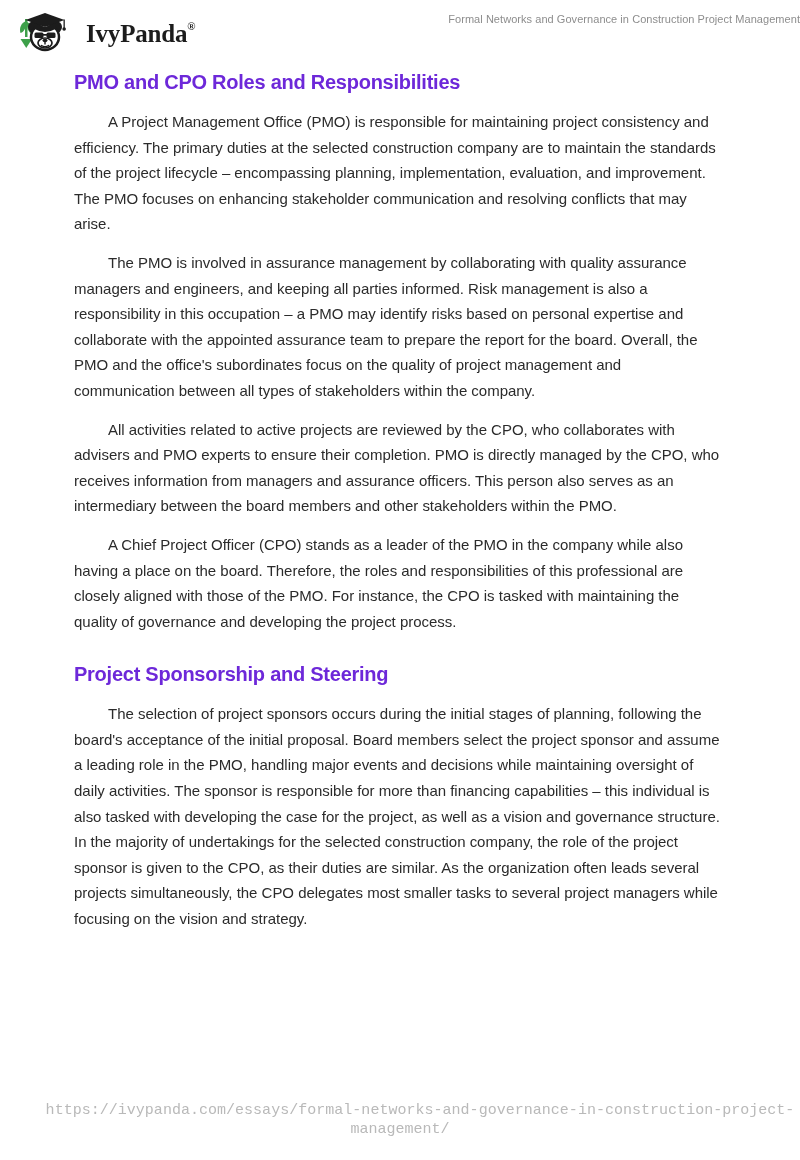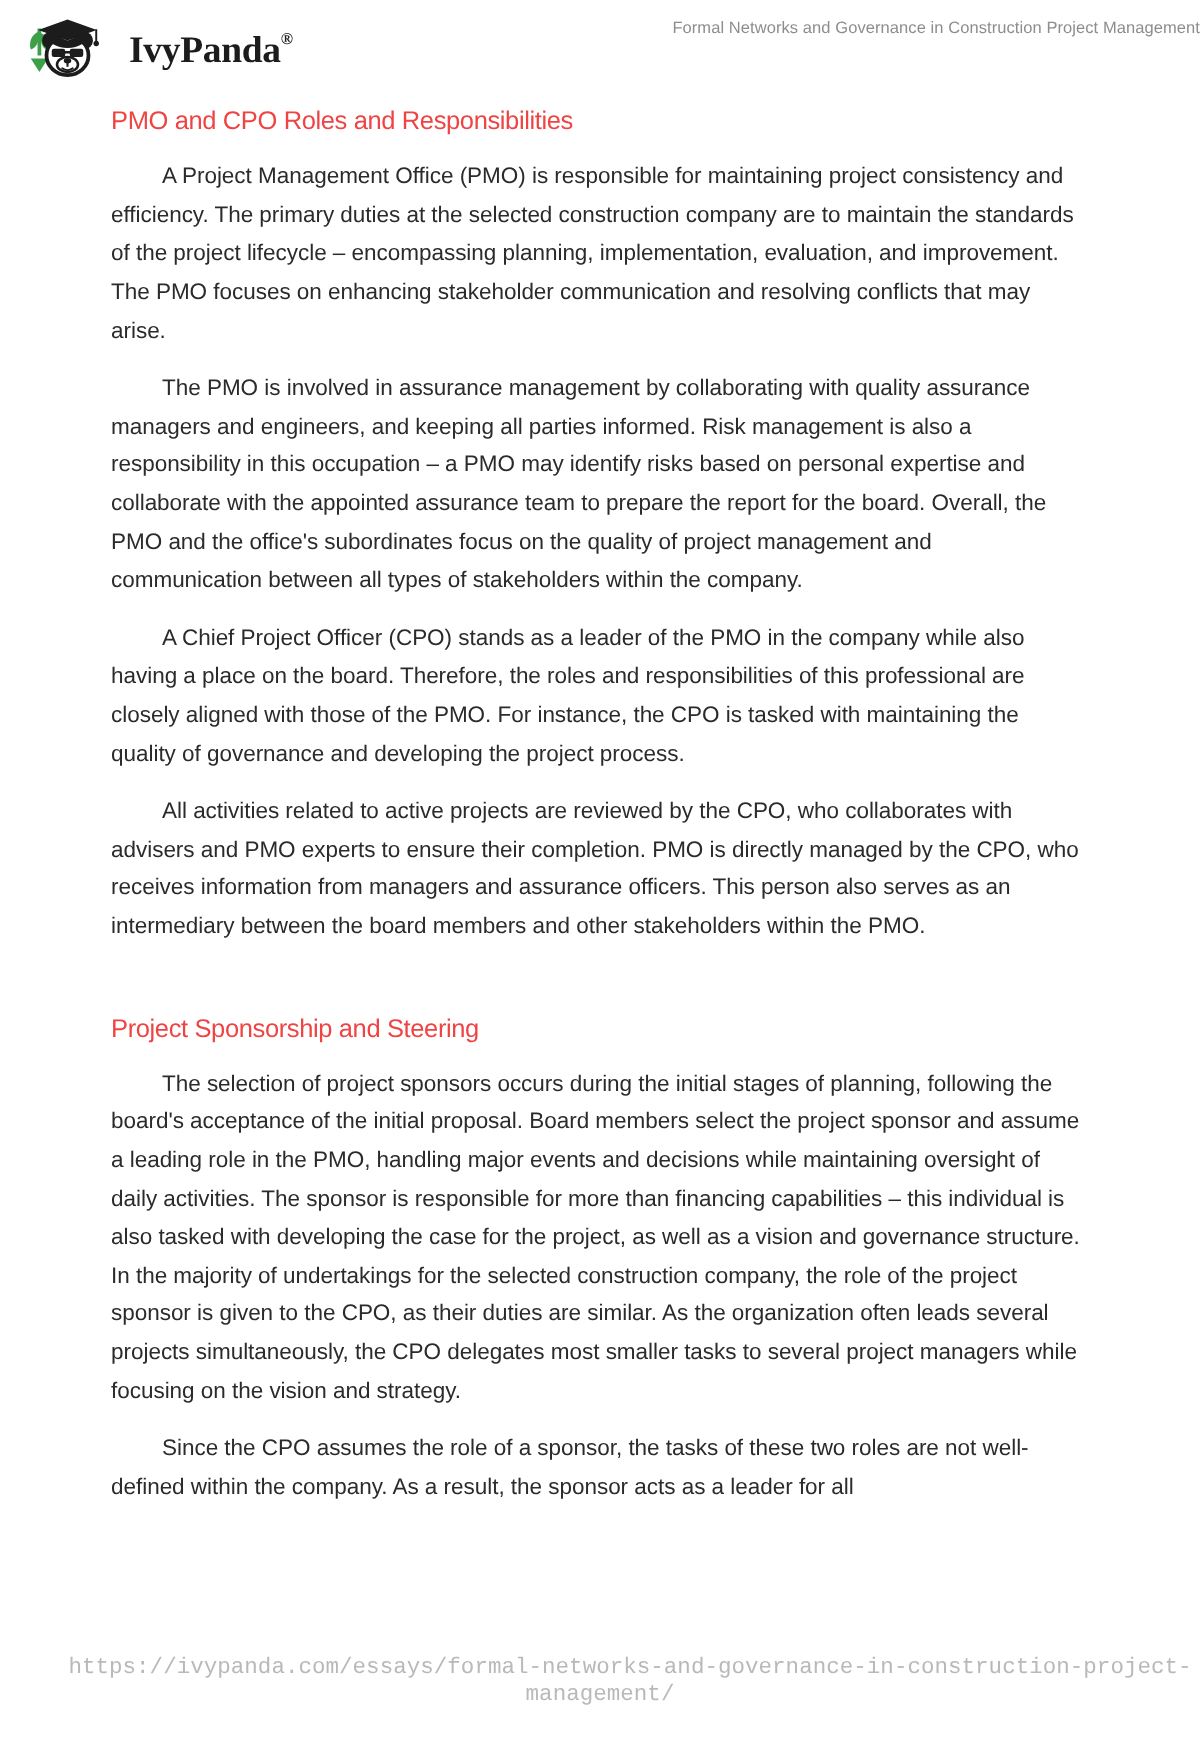--- a/index.html
+++ b/index.html
@@ -84,30 +84,30 @@
   
   .content {
     position: absolute;
     left: 74px;
     top: 70px;
     width: 650px;
   }
 
   h2.section-heading {
     font-family: "Liberation Sans", sans-serif;
-    font-size: 17px;
-    font-weight: normal;
-    color: #ef4444;
+    font-size: 20px;
+    font-weight: bold;
+    color: #6d28d9;
     margin: 0 0 14px 0;
     line-height: 1.25;
     letter-spacing: -0.25px;
   }
 
   h2.section-heading.second {
-    margin-top: 44px;
+    margin-top: 28px;
   }
 
   p.body-par {
     font-family: "Liberation Sans", sans-serif;
     font-size: 15px;
     line-height: 25.6px;
     color: #2b2b2b;
     margin: 0 0 13px 0;
     text-indent: 34px;
     text-align: left;
@@ -182,25 +182,24 @@
     </div>
 
     <div class="header-title">Formal Networks and Governance in Construction Project Management</div>
   </div>
 
   <div class="content">
 
     <h2 class="section-heading">PMO and CPO Roles and Responsibilities</h2>
     <p class="body-par">A Project Management Office (PMO) is responsible for maintaining project consistency and efficiency. The primary duties at the selected construction company are to maintain the standards of the project lifecycle – encompassing planning, implementation, evaluation, and improvement. The PMO focuses on enhancing stakeholder communication and resolving conflicts that may arise.</p>
     <p class="body-par">The PMO is involved in assurance management by collaborating with quality assurance managers and engineers, and keeping all parties informed. Risk management is also a responsibility in this occupation – a PMO may identify risks based on personal expertise and collaborate with the appointed assurance team to prepare the report for the board. Overall, the PMO and the office's subordinates focus on the quality of project management and communication between all types of stakeholders within the company.</p>
+    <p class="body-par">All activities related to active projects are reviewed by the CPO, who collaborates with advisers and PMO experts to ensure their completion. PMO is directly managed by the CPO, who receives information from managers and assurance officers. This person also serves as an intermediary between the board members and other stakeholders within the PMO.</p>
     <p class="body-par">A Chief Project Officer (CPO) stands as a leader of the PMO in the company while also having a place on the board. Therefore, the roles and responsibilities of this professional are closely aligned with those of the PMO. For instance, the CPO is tasked with maintaining the quality of governance and developing the project process.</p>
-    <p class="body-par">All activities related to active projects are reviewed by the CPO, who collaborates with advisers and PMO experts to ensure their completion. PMO is directly managed by the CPO, who receives information from managers and assurance officers. This person also serves as an intermediary between the board members and other stakeholders within the PMO.</p>
 
     <h2 class="section-heading second">Project Sponsorship and Steering</h2>
     <p class="body-par">The selection of project sponsors occurs during the initial stages of planning, following the board's acceptance of the initial proposal. Board members select the project sponsor and assume a leading role in the PMO, handling major events and decisions while maintaining oversight of daily activities. The sponsor is responsible for more than financing capabilities – this individual is also tasked with developing the case for the project, as well as a vision and governance structure. In the majority of undertakings for the selected construction company, the role of the project sponsor is given to the CPO, as their duties are similar. As the organization often leads several projects simultaneously, the CPO delegates most smaller tasks to several project managers while focusing on the vision and strategy.</p>
-    <p class="body-par">Since the CPO assumes the role of a sponsor, the tasks of these two roles are not well-defined within the company. As a result, the sponsor acts as a leader for all</p>
   </div>
 
   <div class="page-footer">
     <span class="footer-url">https://ivypanda.com/essays/formal-networks-and-governance-in-construction-project-management/</span>
   </div>
 
 </div>
 
 </body></html>

